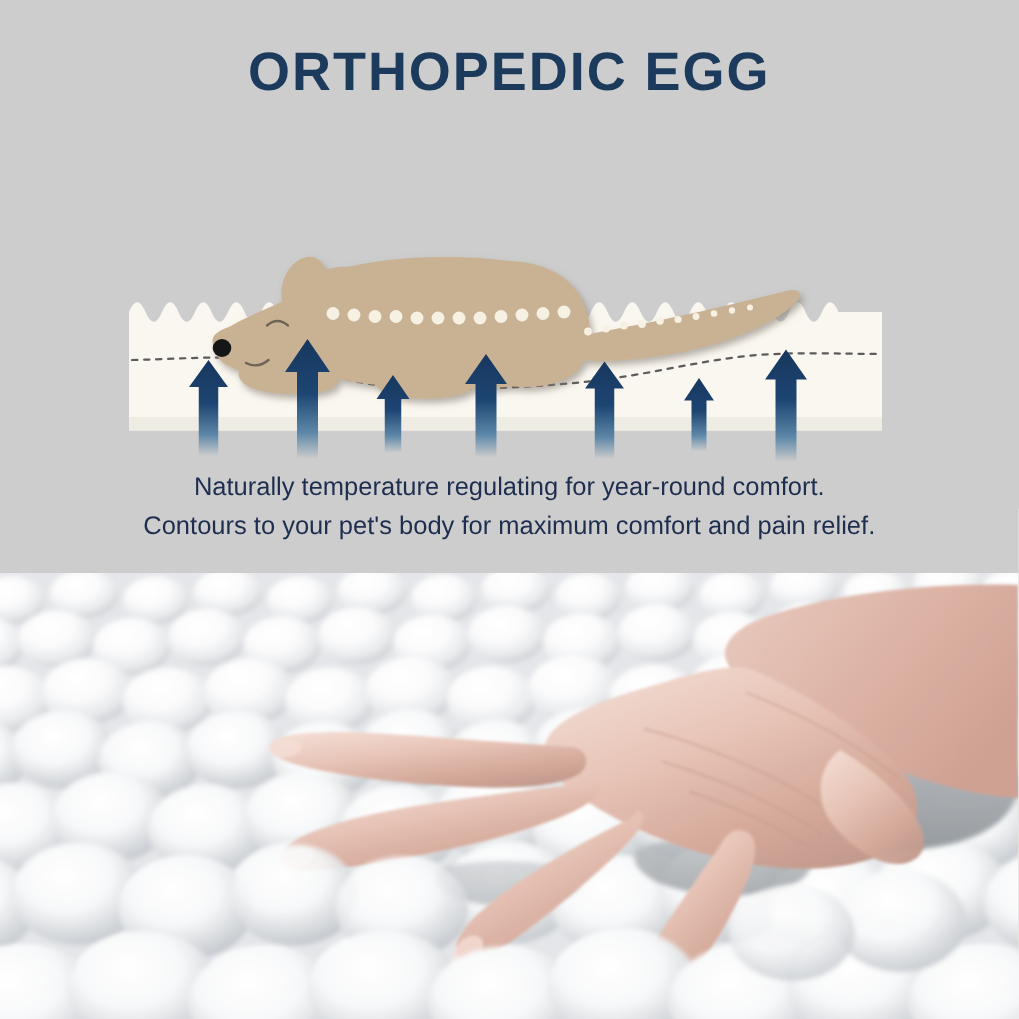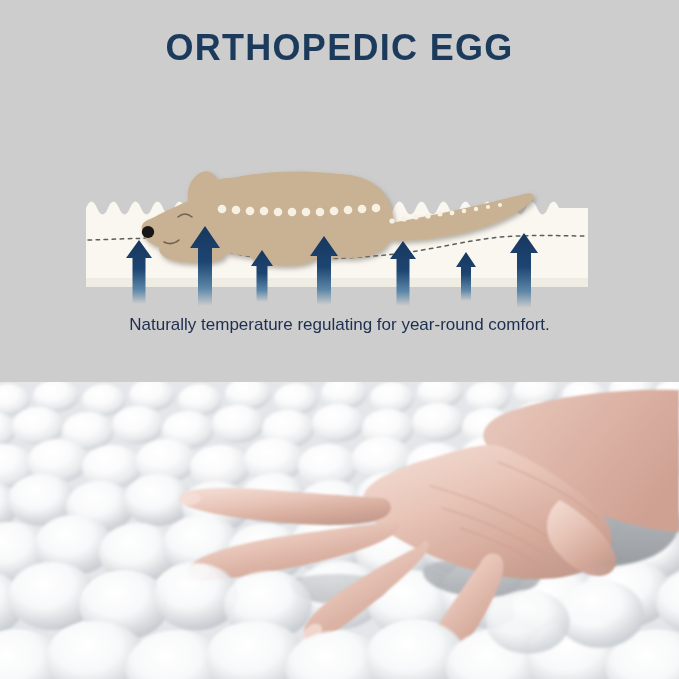--- a/index.html
+++ b/index.html
@@ -233,20 +233,21 @@
         <path d="M 262 122 L 273 138 L 267.5 138 L 267.5 174 L 256.5 174 L 256.5 138 L 251 138 Z"></path>
         <path d="M 324 108 L 338 128 L 331 128 L 331 177 L 317 177 L 317 128 L 310 128 Z"></path>
         <path d="M 403 113 L 416 131 L 409.5 131 L 409.5 178 L 396.5 178 L 396.5 131 L 390 131 Z"></path>
         <path d="M 466 124 L 476 139 L 471 139 L 471 173 L 461 173 L 461 139 L 456 139 Z"></path>
         <path d="M 524 105 L 538 125 L 531 125 L 531 180 L 517 180 L 517 125 L 510 125 Z"></path>
       </g>
     </svg>
 
     <div id="caption-block">
       <span class="caption-line">Naturally temperature regulating for year-round comfort.</span>
+      <span class="caption-line">Contours to your pet's body for maximum comfort and pain relief.</span>
     </div>
   </div>
 
   <div id="photo-panel">
     <svg id="photo-svg" viewBox="0 0 679 297" preserveAspectRatio="none">
       <defs>
 
         <radialGradient id="bumpG" cx="38%" cy="30%" r="72%">
           <stop offset="0%" stop-color="#ffffff"></stop>
           <stop offset="45%" stop-color="#fbfbfc"></stop>

